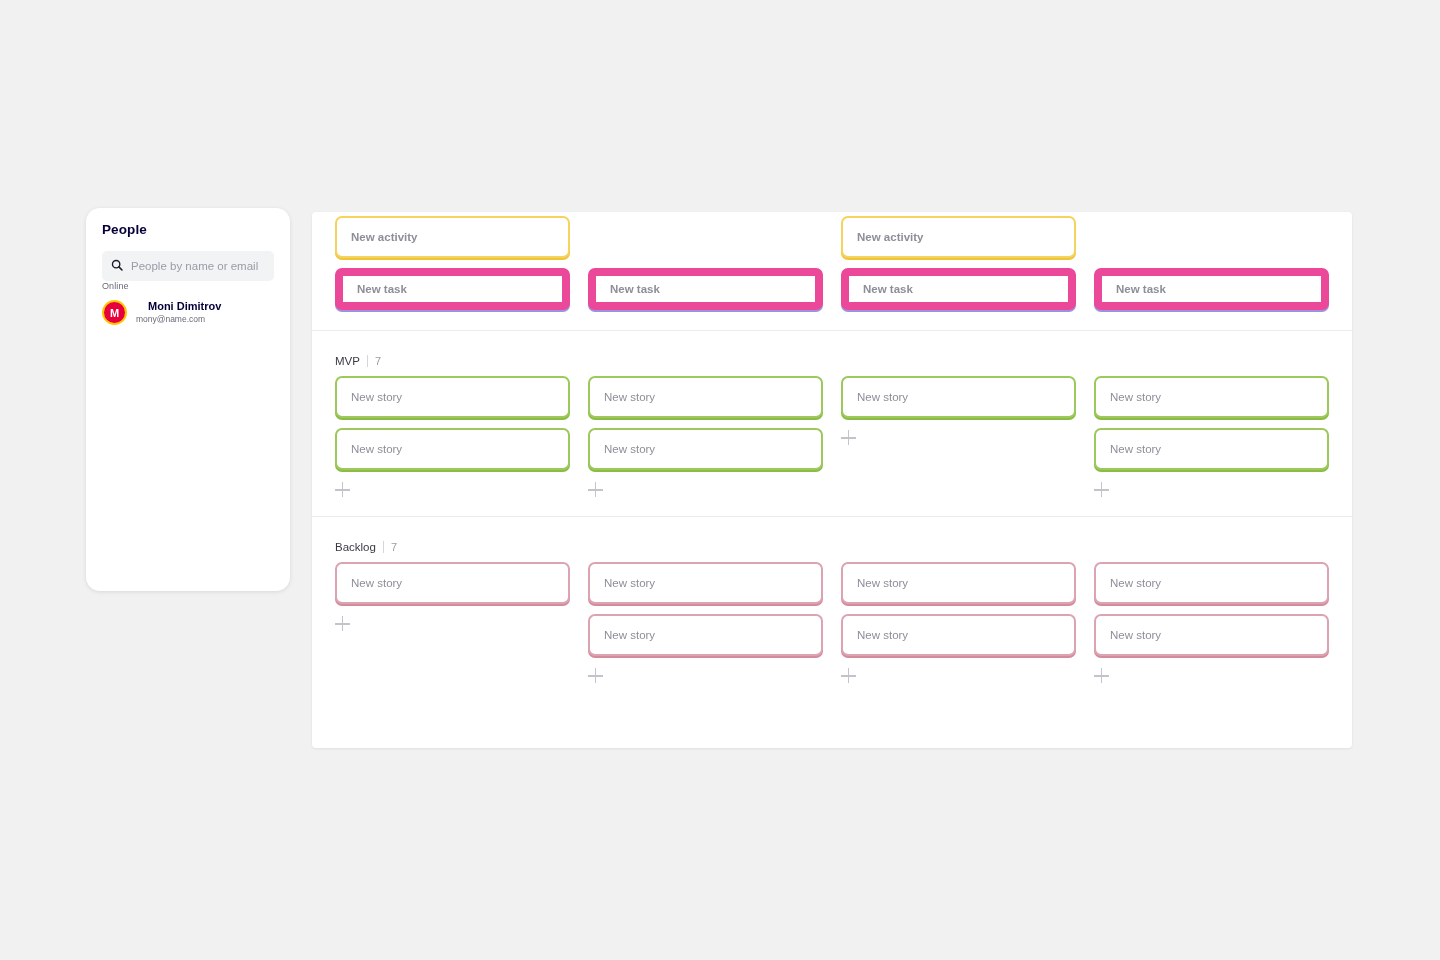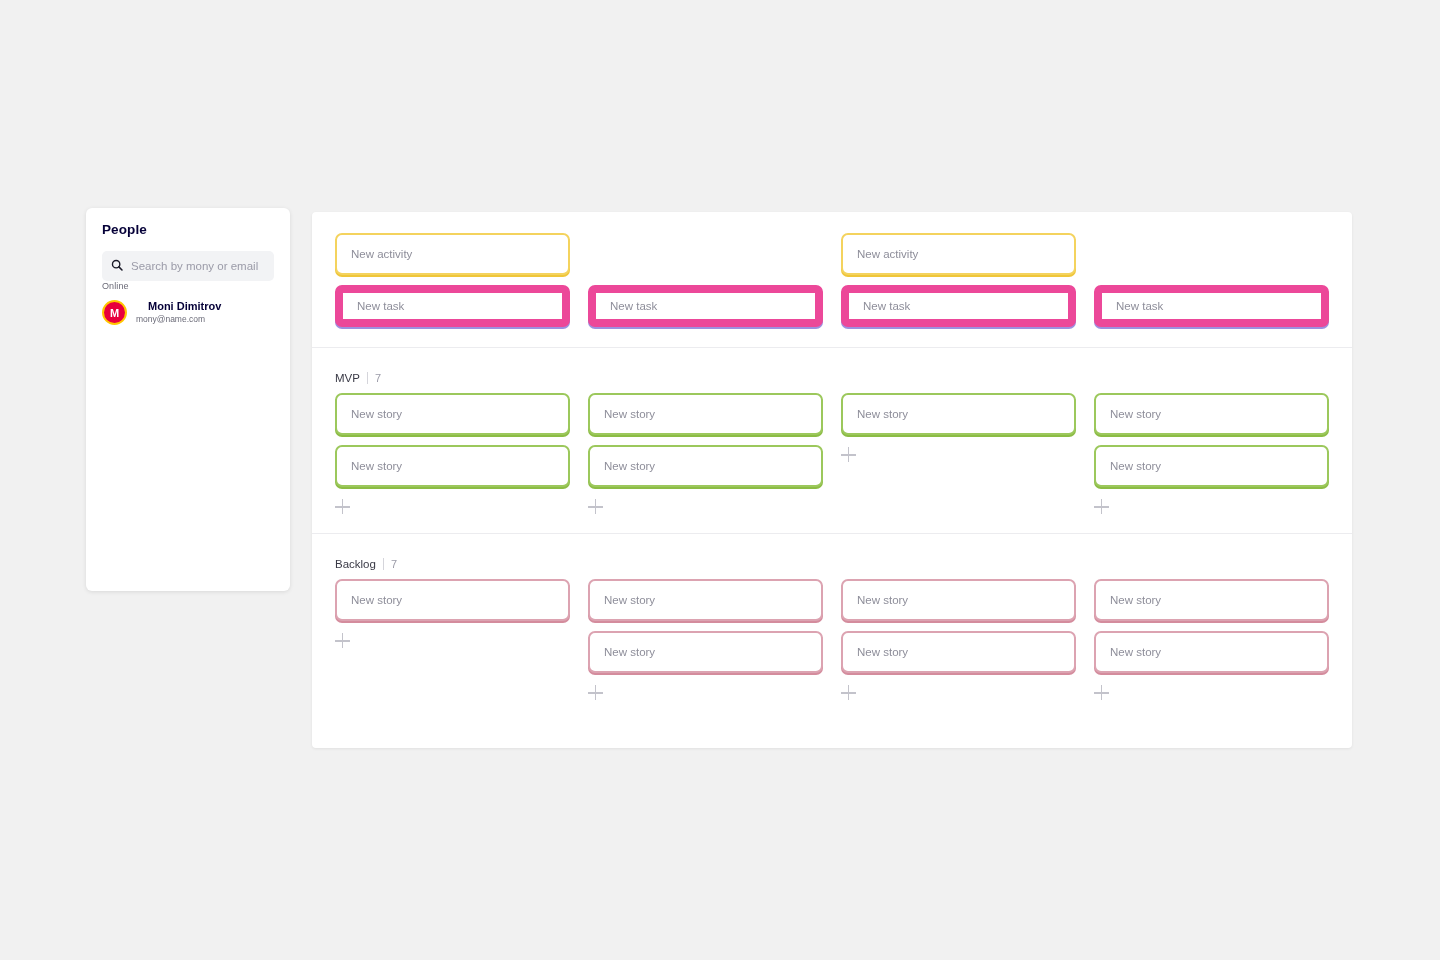--- a/index.html
+++ b/index.html
@@ -13,21 +13,21 @@
   }
 
   
   .people-panel {
     position: absolute;
     left: 86px;
     top: 208px;
     width: 204px;
     height: 383px;
     background: #FFFFFF;
-    border-radius: 6px;
+    border-radius: 14px;
     box-shadow: 0 1px 4px rgba(0,0,0,0.10);
     padding: 14px 16px 0 16px;
   }
   .people-title {
     font-size: 13.5px;
     font-weight: bold;
     color: #050038;
     letter-spacing: 0.1px;
   }
   .search-box {
@@ -161,38 +161,38 @@
   }
   .add-btn::before, .add-btn::after {
     content: "";
     position: absolute;
     background: #C3C3CB;
   }
   .add-btn::before { left: 0; top: 7px; width: 15px; height: 1.5px; }
   .add-btn::after  { top: 0; left: 6.7px; width: 1.5px; height: 15px; }
 
   
-  .sec-top .columns { padding-top: 21px; padding-bottom: 20px; }
+  .sec-top .columns { padding-top: 4px; padding-bottom: 20px; font-weight: bold; }
   .sec-mvp .columns { padding-top: 5px; padding-bottom: 18px; }
   .sec-backlog .columns { padding-top: 5px; padding-bottom: 18px; }
 </style>
 </head>
 <body>
 
 <div class="people-panel">
   <div class="people-title">People</div>
 
   <div class="search-box">
     <span class="search-icon">
       <svg width="12" height="12" viewBox="0 0 14 14">
         <circle cx="6" cy="6" r="4.3" fill="none" stroke="#1A1A28" stroke-width="1.6"></circle>
         <line x1="9.2" y1="9.2" x2="12.8" y2="12.8" stroke="#1A1A28" stroke-width="1.8" stroke-linecap="round"></line>
       </svg>
     </span>
-    <span class="search-placeholder">Search by mony or email</span>
+    <span class="search-placeholder">People by name or email</span>
   </div>
 
   <div class="online-label">Online</div>
 
   <div class="person-row">
     <div class="avatar">M</div>
     <div>
       <div class="person-name">Moni Dimitrov</div>
       <div class="person-email">mony@name.com</div>
     </div>

